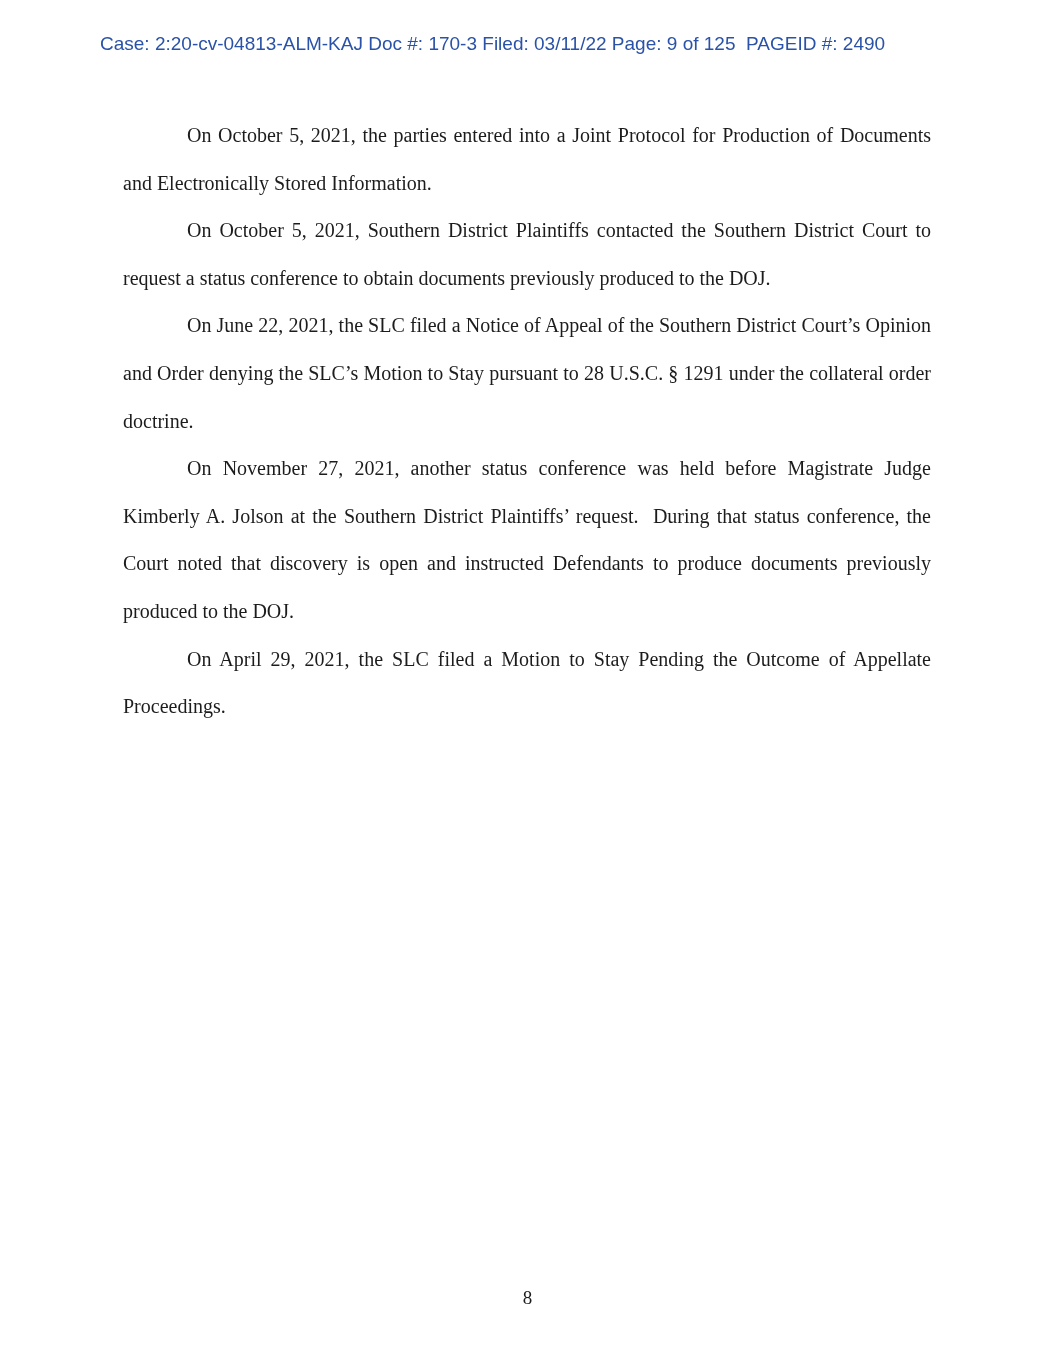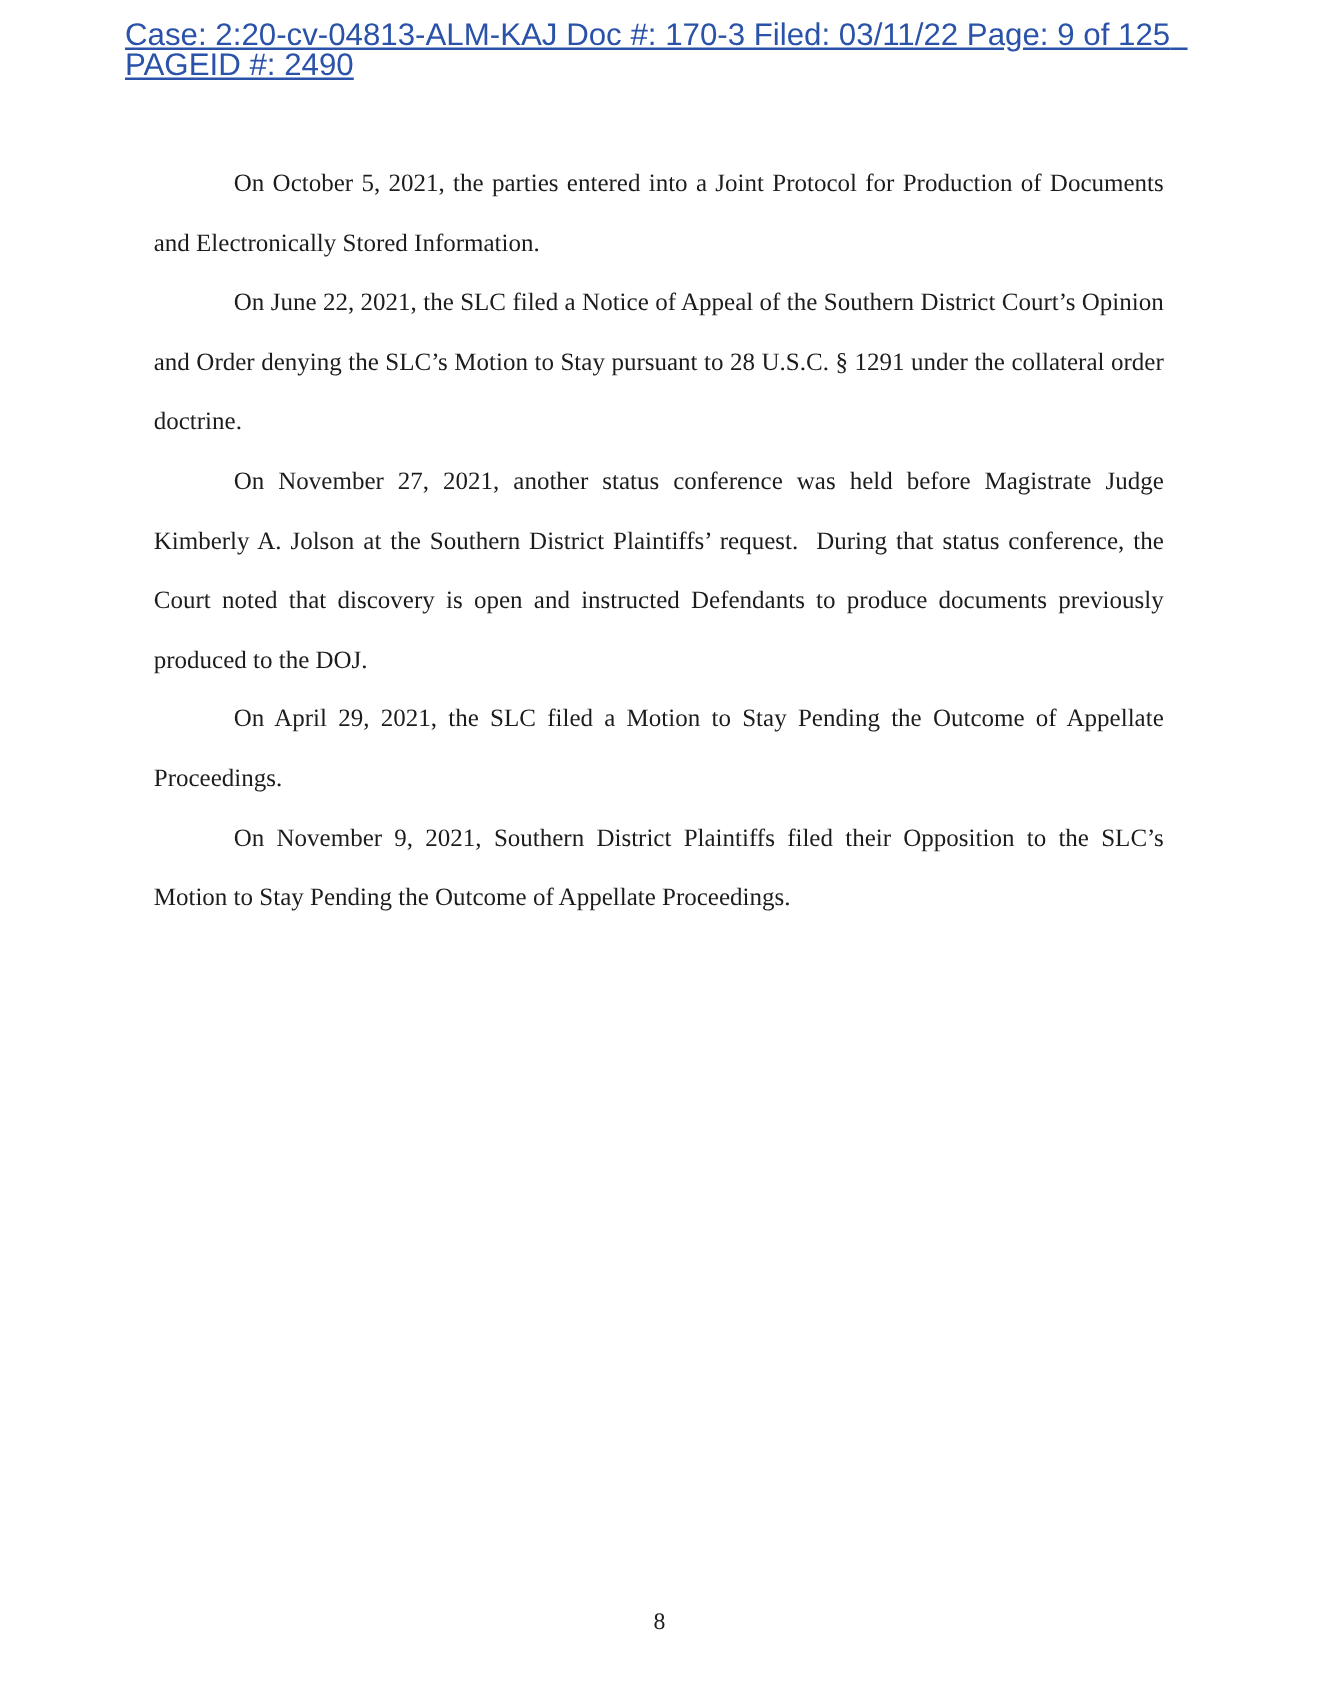--- a/index.html
+++ b/index.html
@@ -12,33 +12,32 @@
     width: 1055px;
     height: 1365px;
     margin: 0 auto;
     background: #ffffff;
     font-family: "Liberation Serif", serif;
     color: #1c1c1c;
     overflow: hidden;
   }
   .stamp {
     position: absolute;
-    top: 16px;
+    top: 32px;
     left: 100px;
     width: 900px;
     font-family: "Liberation Sans", sans-serif;
-    font-size: 25px;
+    font-size: 19px;
     line-height: 24px;
     color: #2a52a8;
     white-space: pre-wrap;
-    text-decoration: underline;
   }
   .doc-body {
     position: absolute;
-    top: 124px;
+    top: 112px;
     left: 123px;
     width: 808px;
     font-size: 20px;
     line-height: 47.6px;
     text-align: justify;
   }
   .para {
     margin: 0;
     padding: 0;
     text-indent: 64px;
@@ -56,21 +55,21 @@
 </style>
 </head>
 <body>
 
 <div class="page">
 
   <div class="stamp">Case: 2:20-cv-04813-ALM-KAJ Doc #: 170-3 Filed: 03/11/22 Page: 9 of 125  PAGEID #: 2490</div>
 
   <div class="doc-body">
     <p class="para">On October 5, 2021, the parties entered into a Joint Protocol for Production of Documents and Electronically Stored Information.</p>
+    <p class="para">On October 5, 2021, Southern District Plaintiffs contacted the Southern District Court to request a status conference to obtain documents previously produced to the DOJ.</p>
     <p class="para">On June 22, 2021, the SLC filed a Notice of Appeal of the Southern District Court’s Opinion and Order denying the SLC’s Motion to Stay pursuant to 28 U.S.C. § 1291 under the collateral order doctrine.</p>
     <p class="para">On November 27, 2021, another status conference was held before Magistrate Judge Kimberly A. Jolson at the Southern District Plaintiffs’ request.  During that status conference, the Court noted that discovery is open and instructed Defendants to produce documents previously produced to the DOJ.</p>
     <p class="para">On April 29, 2021, the SLC filed a Motion to Stay Pending the Outcome of Appellate Proceedings.</p>
-    <p class="para">On November 9, 2021, Southern District Plaintiffs filed their Opposition to the SLC’s Motion to Stay Pending the Outcome of Appellate Proceedings.</p>
   </div>
 
   <div class="page-footer">8</div>
 
 </div>
 
 </body></html>

